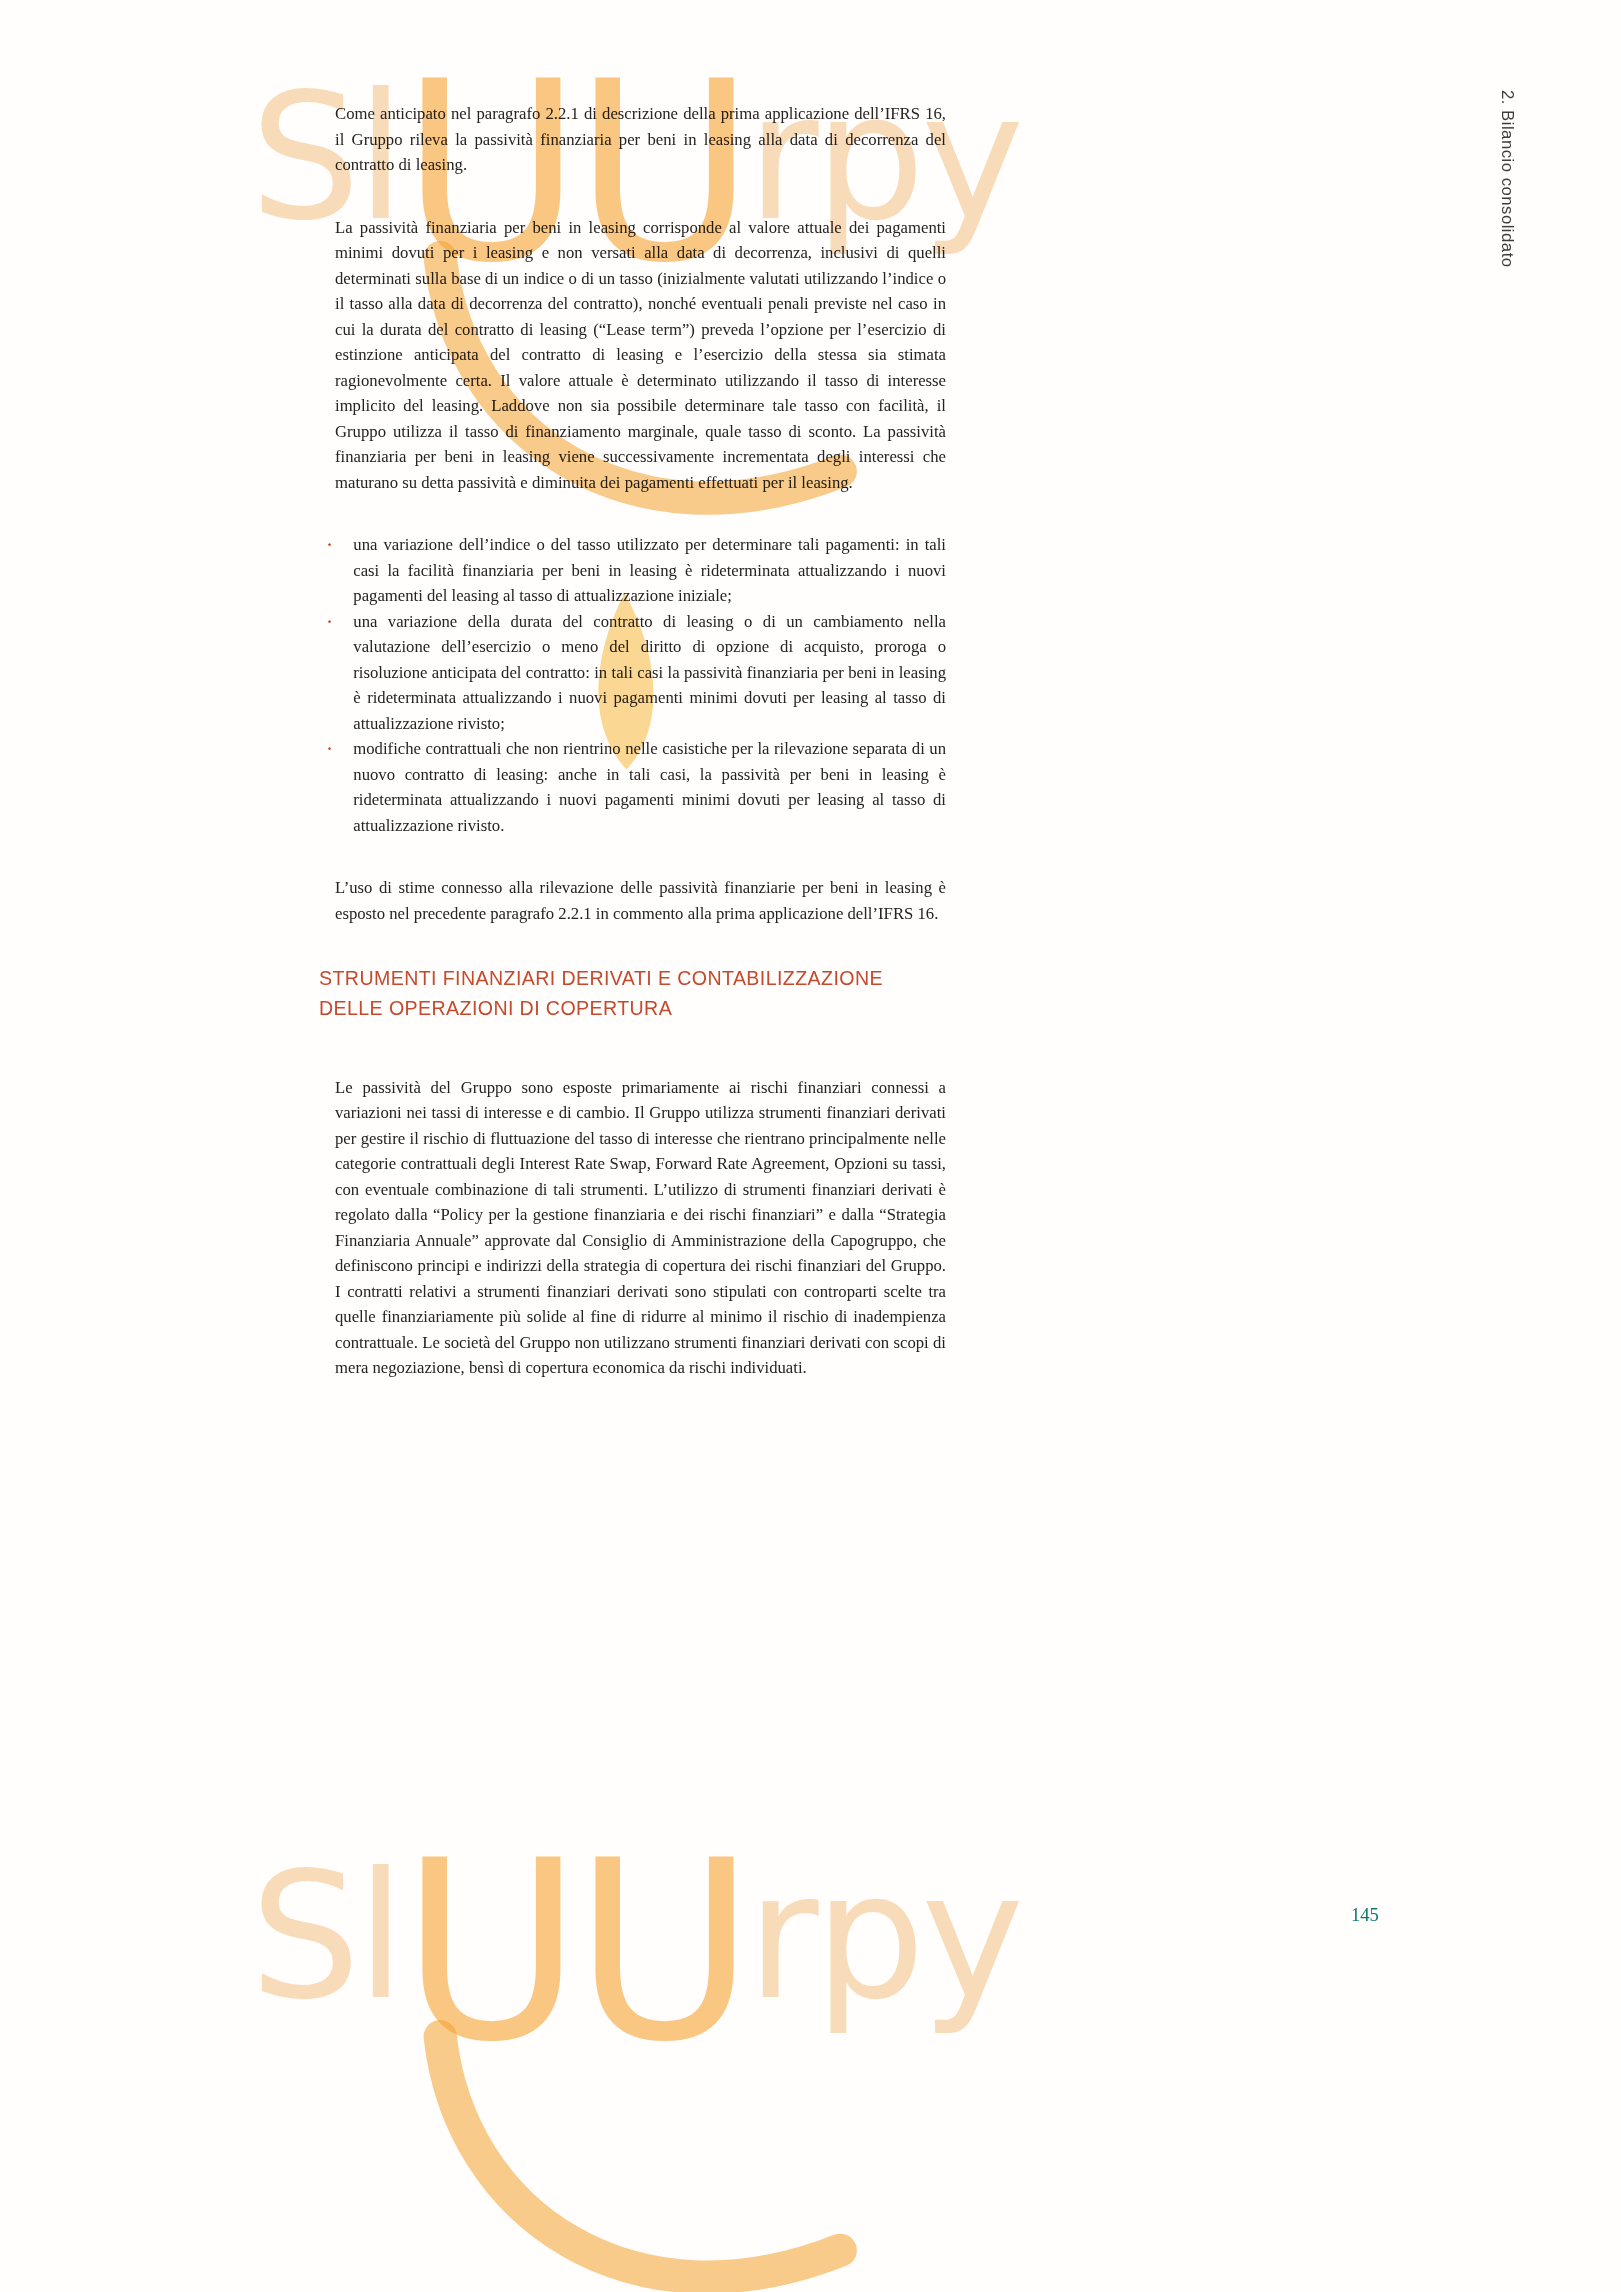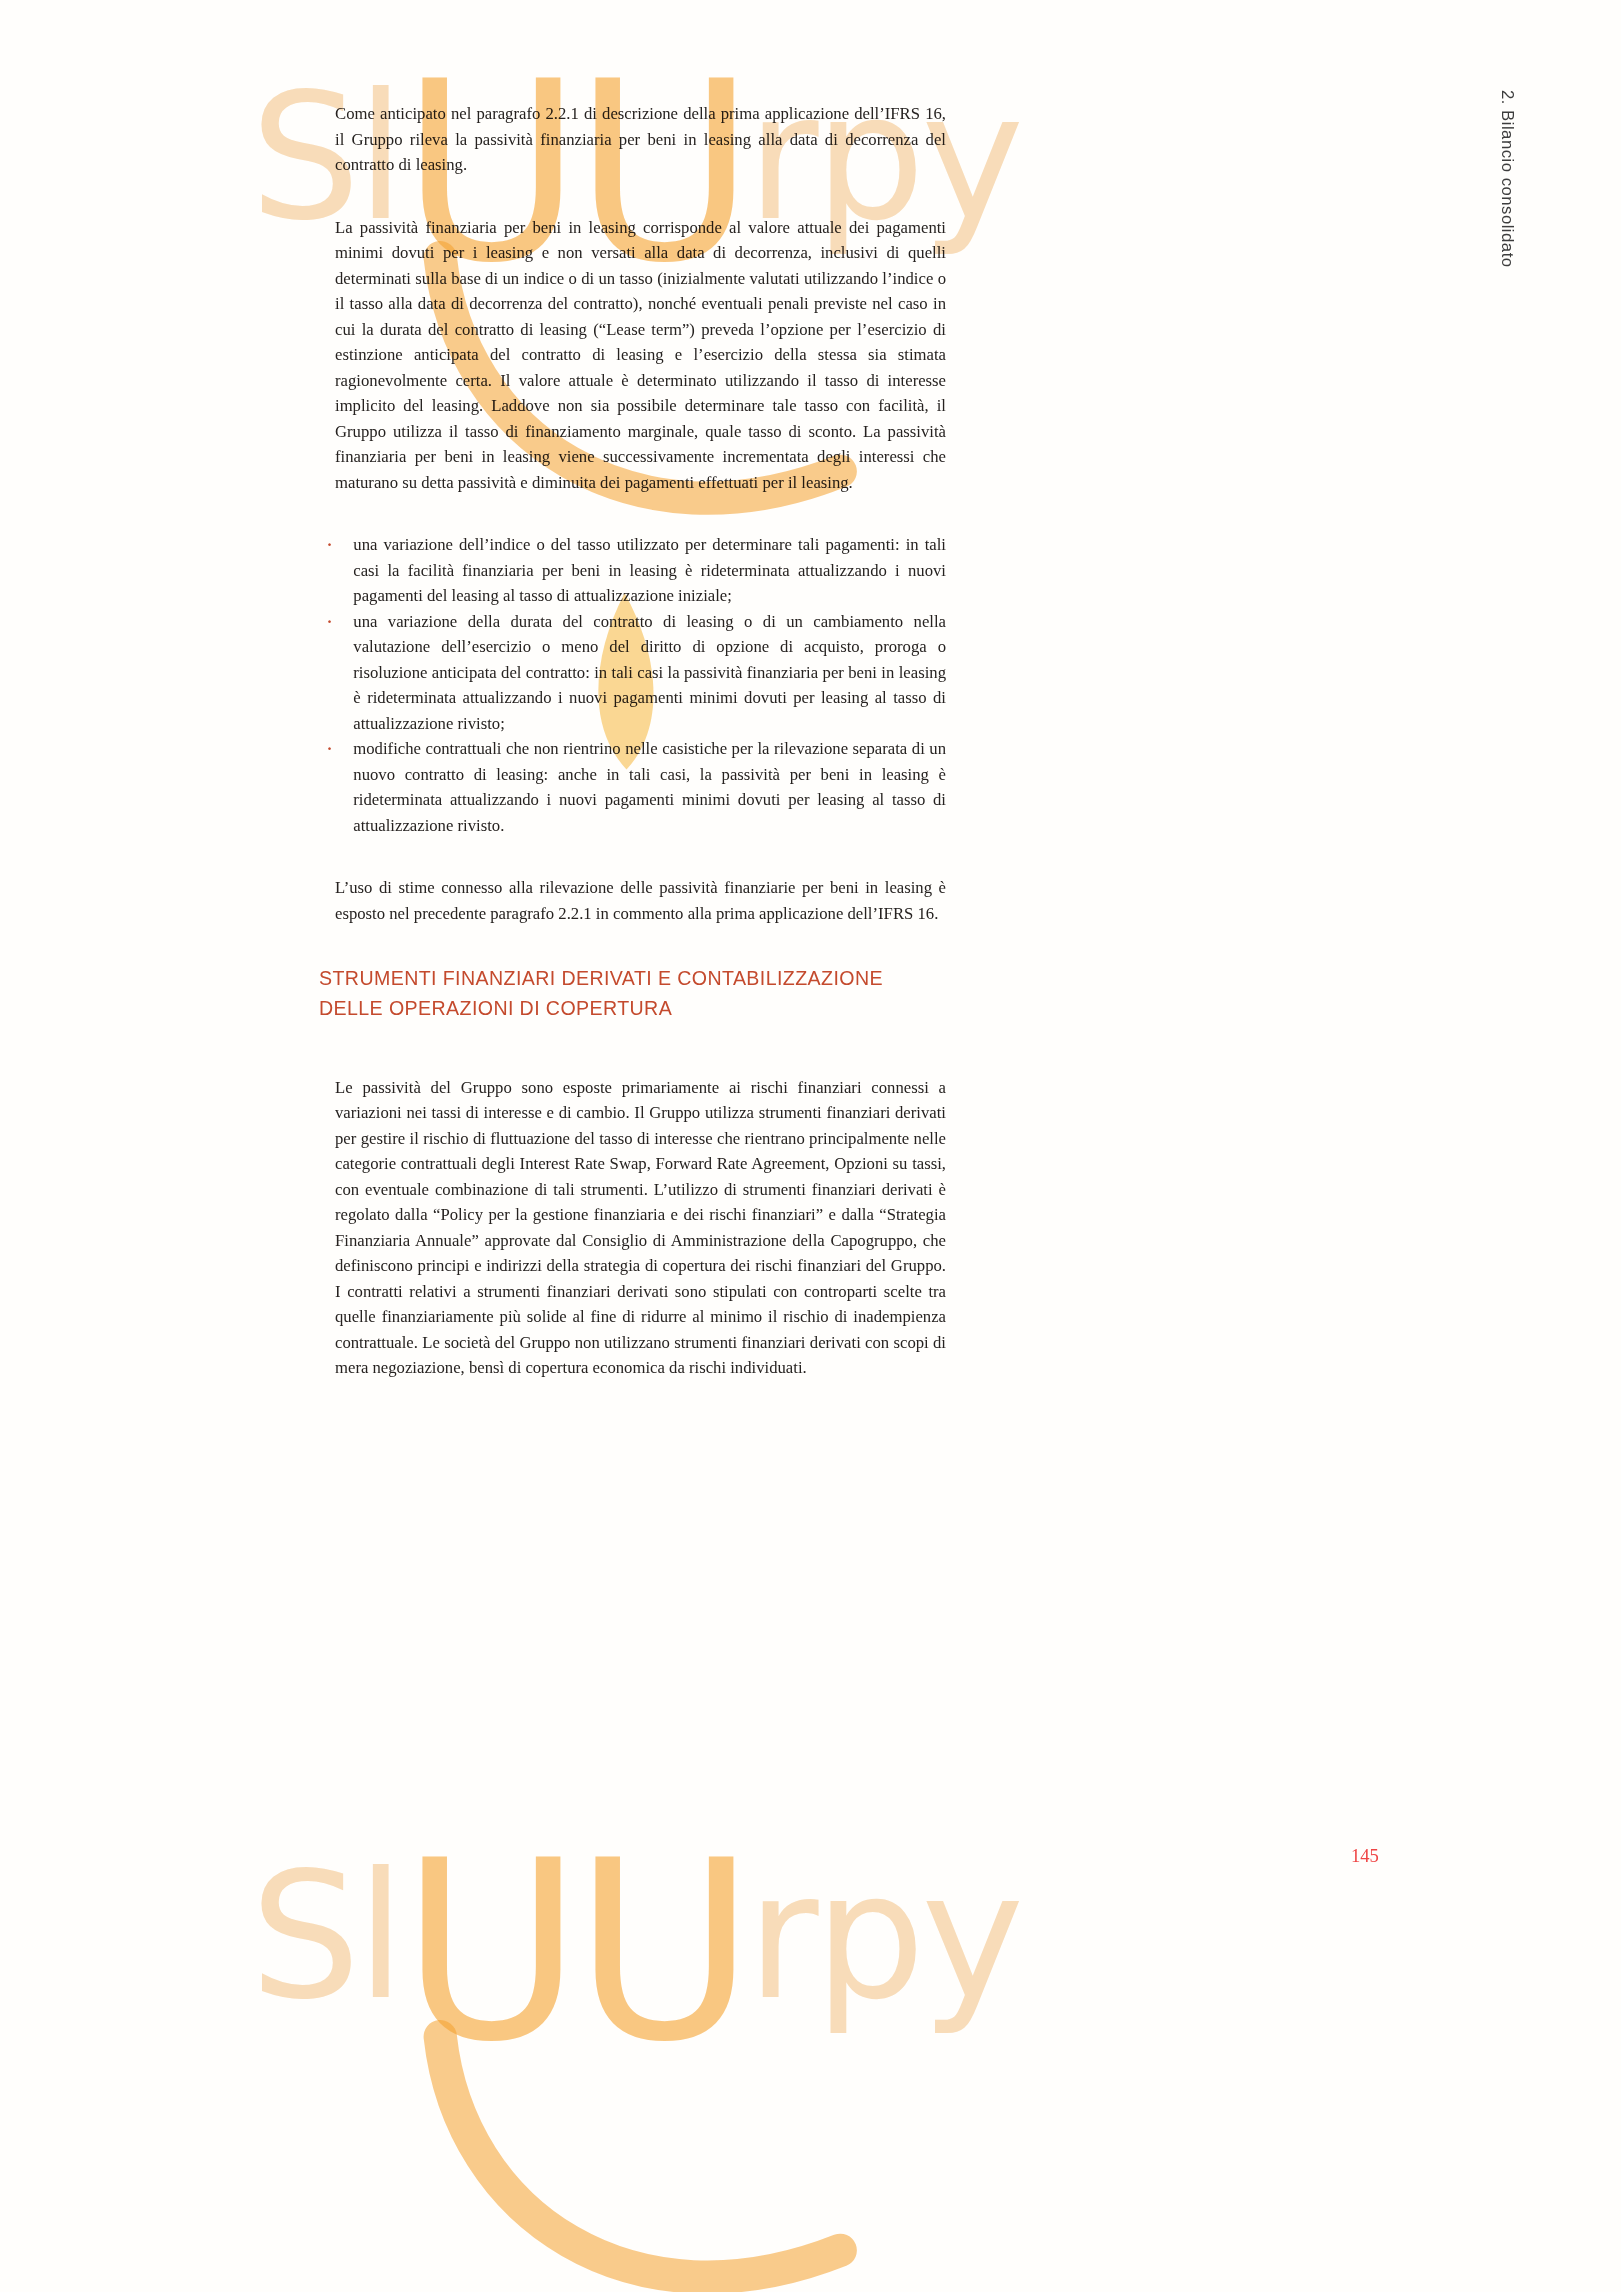--- a/index.html
+++ b/index.html
@@ -37,21 +37,21 @@
     color:#c44a2d; font-weight:700;
     font-size:16.7px; line-height:25.5px;
   }
   .bullet-text { flex:1; font-size:16.7px; line-height:25.5px; text-align:justify; }
   .side-label {
     position:absolute; left:1497px; top:90px;
     writing-mode:vertical-rl; text-orientation:mixed;
     font-family:"Liberation Sans", sans-serif;
     font-size:16.7px; color:#3d3d3d; letter-spacing:0.5px;
   }
-  .page-number { position:absolute; left:1351px; top:1845px; font-size:18.6px; color:#ef4444; }
+  .page-number { position:absolute; left:1351px; top:1904px; font-size:18.6px; color:#0f766e; }
 
   
   .watermark {
     position:absolute; z-index:5;
     pointer-events:none;
     mix-blend-mode:multiply;
     font-family:"DejaVu Sans", sans-serif;
   }
   .wm-top    { left:250px; top:29px; }
   .wm-bottom { left:250px; top:1808px; }

